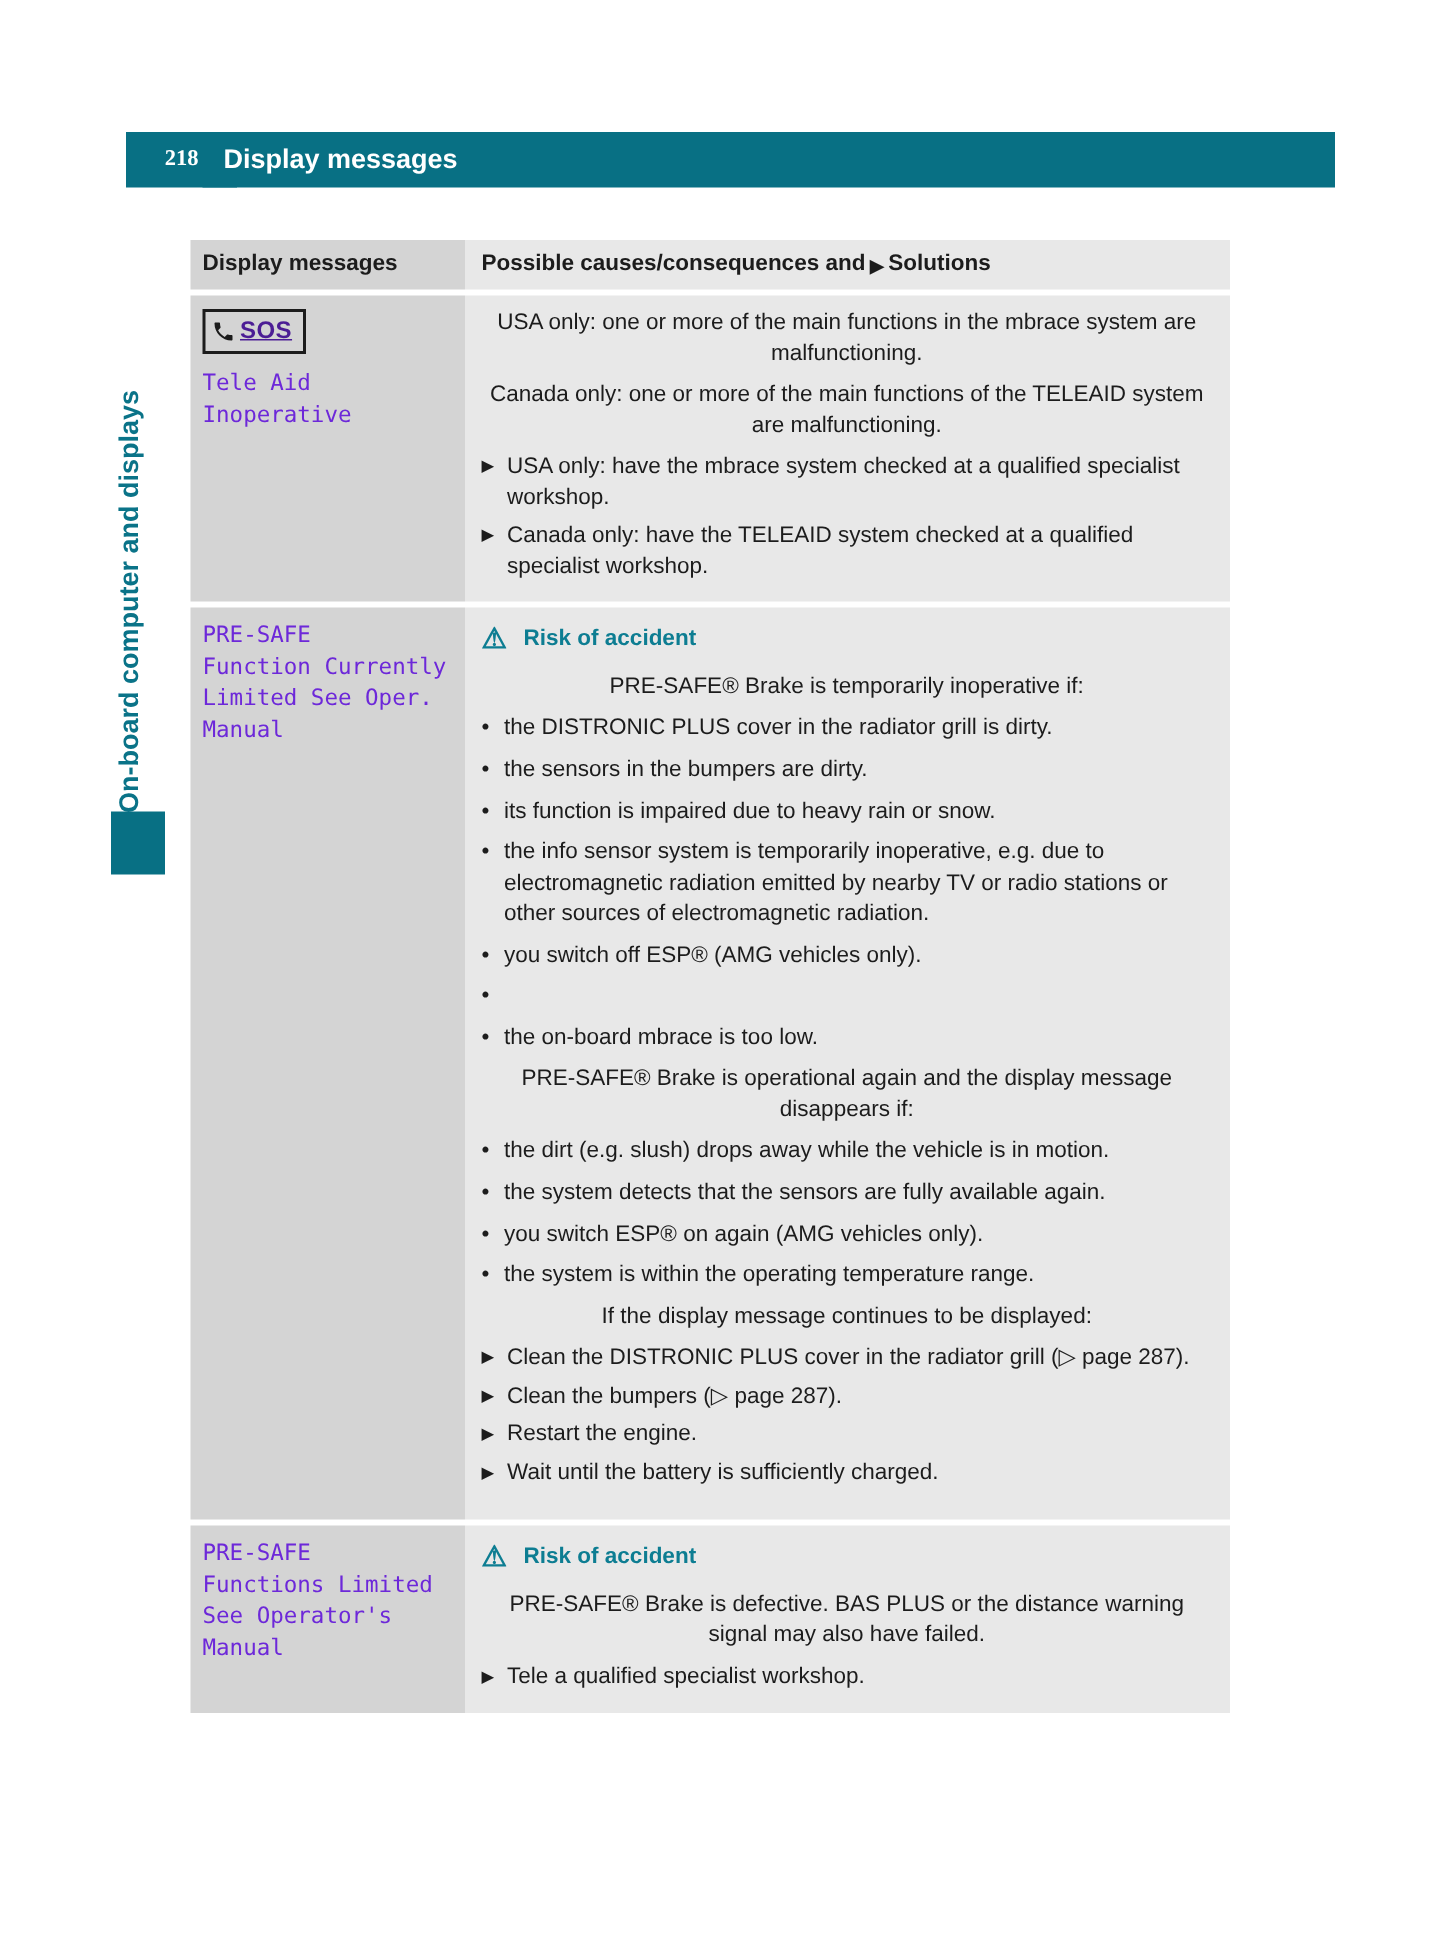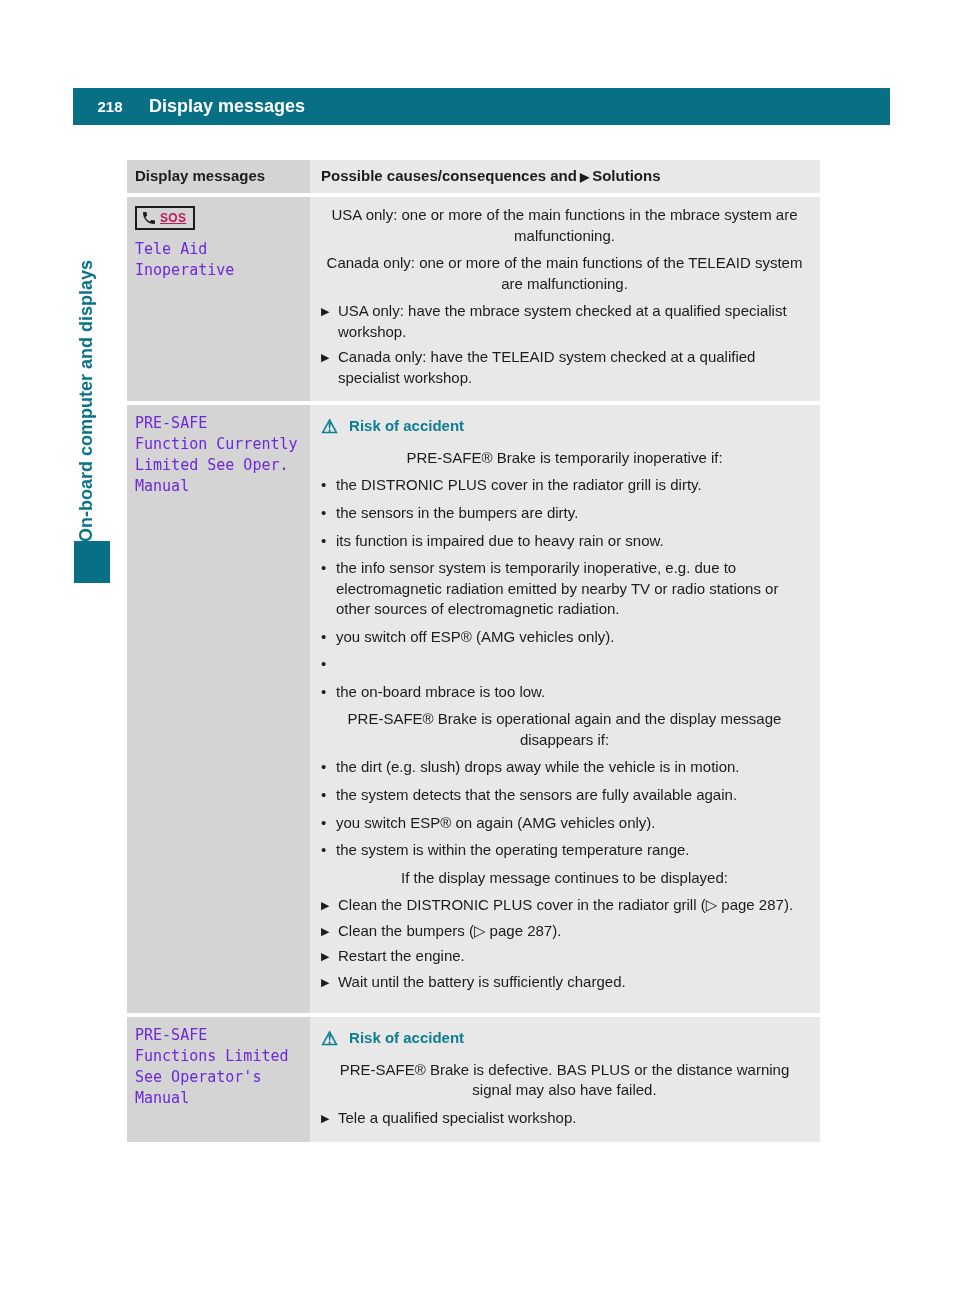--- a/index.html
+++ b/index.html
@@ -8,26 +8,26 @@
     width: 960px; height: 1302px;
     position: relative;
     background: #ffffff;
     font-family: "Liberation Sans", sans-serif;
     color: #1c1c1c;
     overflow: hidden;
   }
 
   
   .page-num-box {
-    position: absolute; left: 73px; top: 88px;
+    position: absolute; left: 84px; top: 88px;
     width: 74px; height: 37px;
     background: #087084;
     color: #ffffff;
     font-size: 15px; font-weight: bold;
-    display: flex; align-items: center; justify-content: center;
+    display: flex; align-items: center; justify-content: center; font-family: Liberation Serif, serif;
   }
   .header-bar {
     position: absolute; left: 135px; top: 88px;
     width: 755px; height: 37px;
     background: #087084;
     color: #ffffff;
     font-size: 18px; font-weight: bold;
     display: flex; align-items: center;
     padding-left: 14px;
   }
@@ -77,21 +77,21 @@
     color: #6d28d9;
     white-space: pre-line;
   }
   .sos-box {
     display: inline-flex; align-items: center; gap: 3px;
     border: 2px solid #1c1c1c;
     padding: 2px 7px 2px 4px;
     margin: 1px 0 9px 0;
     background: transparent;
   }
-  .sos-box .sos-text { font-weight: bold; font-size: 12px; letter-spacing: 0.3px; color:#be185d;text-decoration:underline; }
+  .sos-box .sos-text { font-weight: bold; font-size: 16px; letter-spacing: 0.3px; color:#4c1d95;text-decoration:underline; }
   .sos-box svg { display: block; }
 
   
   .warning-head {
     display: flex; align-items: center; gap: 11px;
     color: #0d7d92; font-weight: bold;
     margin: 3px 0 11px 0;
   }
   .warning-icon { font-size: 19px; line-height: 1; }
 

